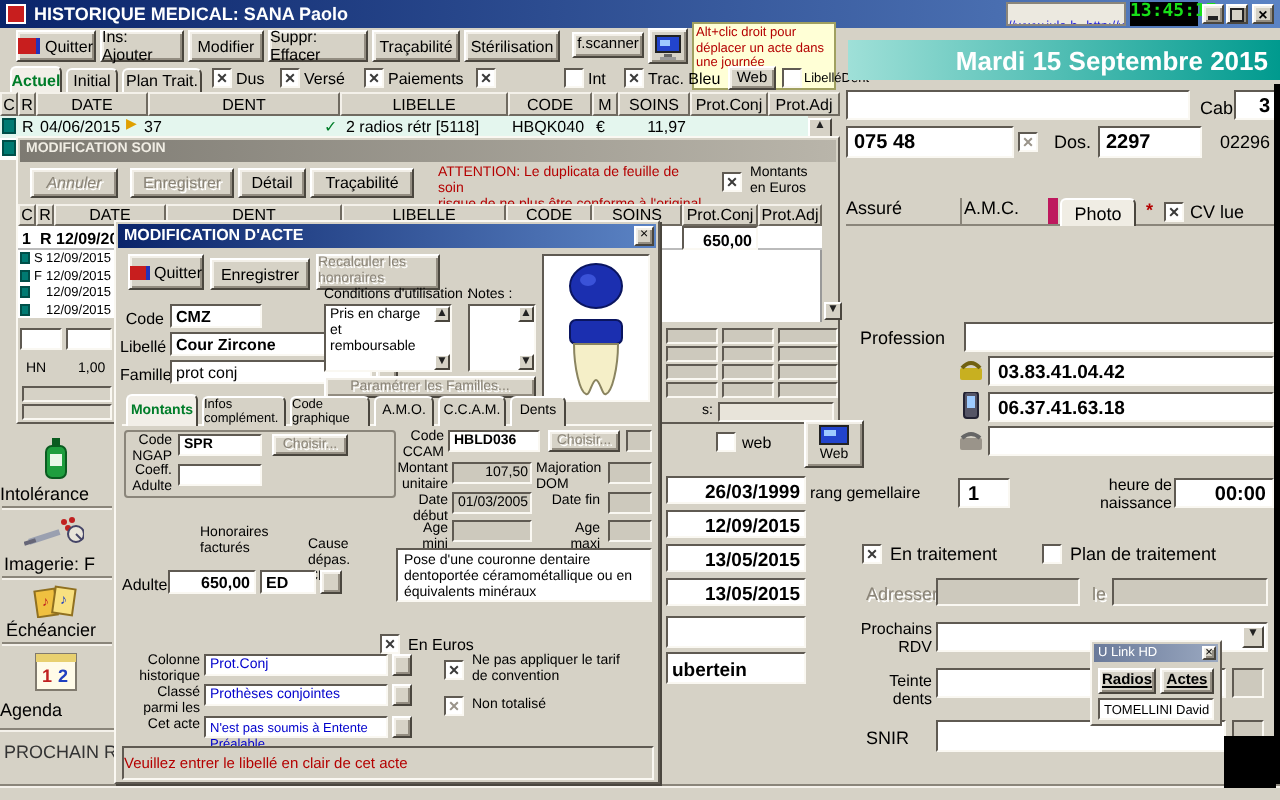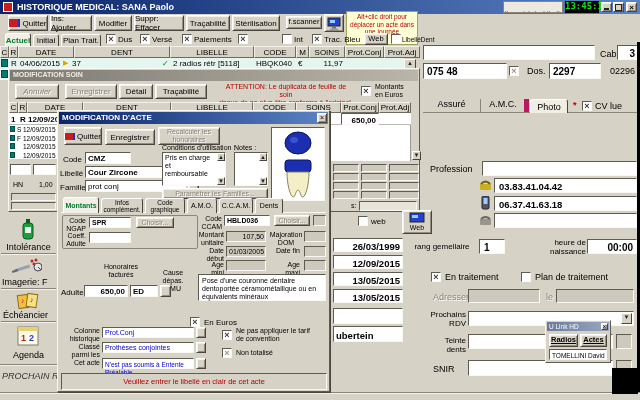--- a/index.html
+++ b/index.html
@@ -15,21 +15,21 @@
   .cb{width:10px;height:10px;background:#fff;border:1px solid;border-color:#5f5a52 #faf8f2 #faf8f2 #5f5a52;
       font:bold 9px/8px "Liberation Sans",sans-serif;text-align:center;color:#3a3a3a;}
   .cb.on::after{content:"×";}
   .cb.dim::after{content:"×";color:#9a948a;}
   .t6{font-size:6.5px;line-height:7.5px;} .t7{font-size:7px;line-height:8px;}
   .t75{font-size:7.5px;line-height:8.5px;} .t8{font-size:8px;line-height:9px;}
   .t9{font-size:9px;line-height:10px;} .t10{font-size:10px;line-height:11px;}
   .b{font-weight:bold;} .it{font-style:italic;}
   .bl{color:#0000cc;} .rd{color:#b40000;} .gr{color:#007d2a;} .gy{color:#777;}
   .dis{color:#8a8478;text-shadow:1px 1px 0 #fff;}
-  .ct{text-align:center;} .rt{text-align:right;}
+  .ct{text-align:left;} .rt{text-align:right;}
   .hc{background:#d6d2c6;border:1px solid;border-color:#f4f1ea #6f6a60 #6f6a60 #f4f1ea;
       display:flex;align-items:center;justify-content:center;font-size:8px;}
   .tbar{background:linear-gradient(90deg,#0a246a,#5b83c4);}
   .tbar-i{background:linear-gradient(90deg,#7d7a72,#b9b5aa);}
   .tab{border:1px solid;border-color:#fff #4a463e #4a463e #fff;border-bottom:none;
        border-radius:3px 3px 0 0;background:#d6d2c6;display:flex;align-items:center;justify-content:center;}
   .tealsq{background:#007a72;border:1px solid #004f49;}
   .grid-cell{border:1px solid;border-color:#5f5a52 #faf8f2 #faf8f2 #5f5a52;background:#cdc9bd;}
   .lbox{background:#fff;border:1px solid;border-color:#5f5a52 #faf8f2 #faf8f2 #5f5a52;}
   .arrowbtn{border:1px solid;border-color:#fff #4a463e #4a463e #fff;background:#d6d2c6;
@@ -291,24 +291,27 @@
     <div class="A" style="left:17px;top:113px;">
       <svg width="22" height="20" viewBox="0 0 22 20">
         <rect x="1" y="1" width="20" height="18" fill="#fffbe8" stroke="#807a6e"></rect>
         <rect x="1" y="1" width="20" height="4" fill="#e8d070"></rect>
         <text x="4" y="15" font-size="9" font-weight="bold" fill="#c02020">1</text>
         <text x="12" y="15" font-size="9" font-weight="bold" fill="#2040c0">2</text>
       </svg>
     </div>
     <div class="A t9 ct" style="left:0;top:137px;width:57px;">Agenda</div>
     <div class="A divider" style="left:0;top:151px;width:57px;height:2px;"></div>
-    <div class="A t9" style="left:2px;top:158px;width:67px;white-space:nowrap;overflow:hidden;color:#333;font-style:italic;">PROCHAIN R</div>
+    <div class="A t9" style="left:2px;top:158px;width:67px;white-space:nowrap;overflow:hidden;color:#333;">PROCHAIN R</div>
   </div>
 
   <div class="A" style="left:421px;top:14px;width:219px;height:378px;">
+    <div class="A" style="left:3px;top:6px;width:216px;height:20px;background:linear-gradient(90deg,#9fe0d8,#009a8e);">
+      <span class="A rt" style="right:6px;top:3px;width:205px;color:#fff;font-size:13px;font-weight:bold;">Mardi 15 Septembre 2015</span>
+    </div>
     <div class="A w" style="left:2px;top:31px;width:172px;height:15px;"></div>
     <span class="A t9" style="left:179px;top:35px;">Cab</span>
     <div class="A w" style="left:196px;top:31px;width:21px;height:15px;">
       <span class="A t10 b rt" style="left:0;top:2px;width:17px;">3</span>
     </div>
     <div class="A w" style="left:2px;top:49px;width:84px;height:16px;">
       <span class="A t10 b" style="left:3px;top:2px;">075 48</span>
     </div>
     <div class="A cb dim" style="left:88px;top:52px;"></div>
     <span class="A t9" style="left:106px;top:52px;">Dos.</span>

